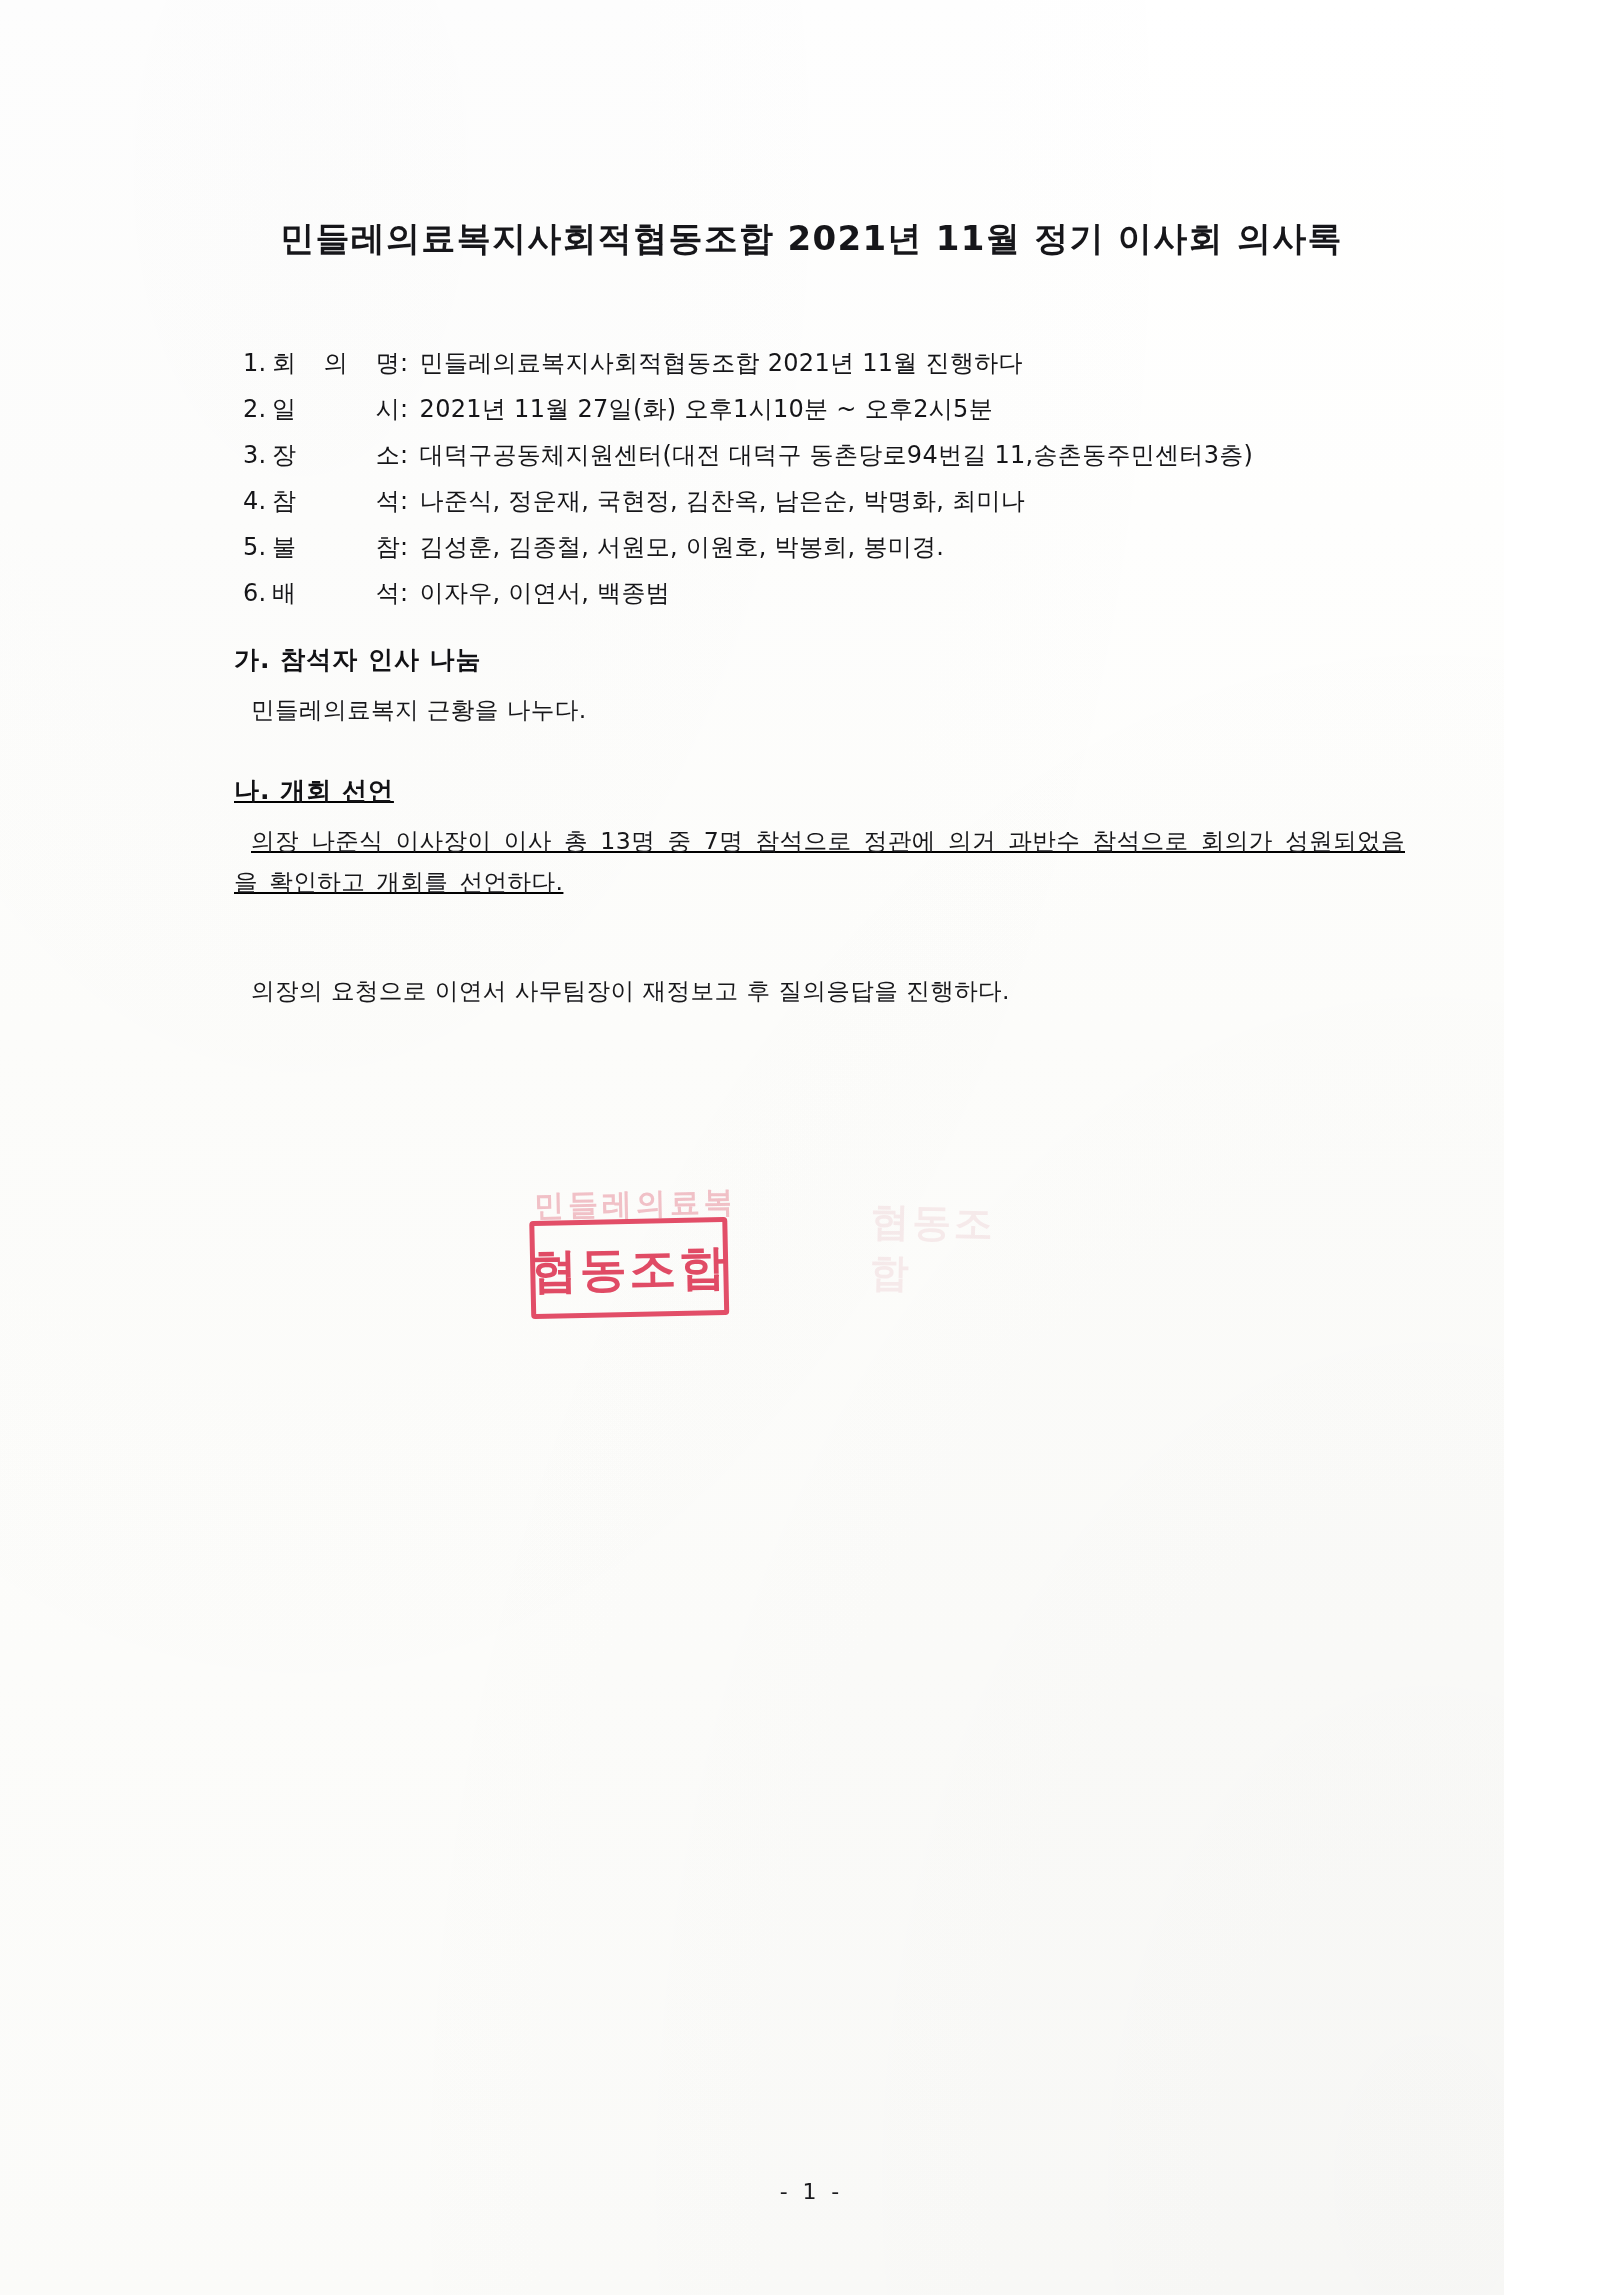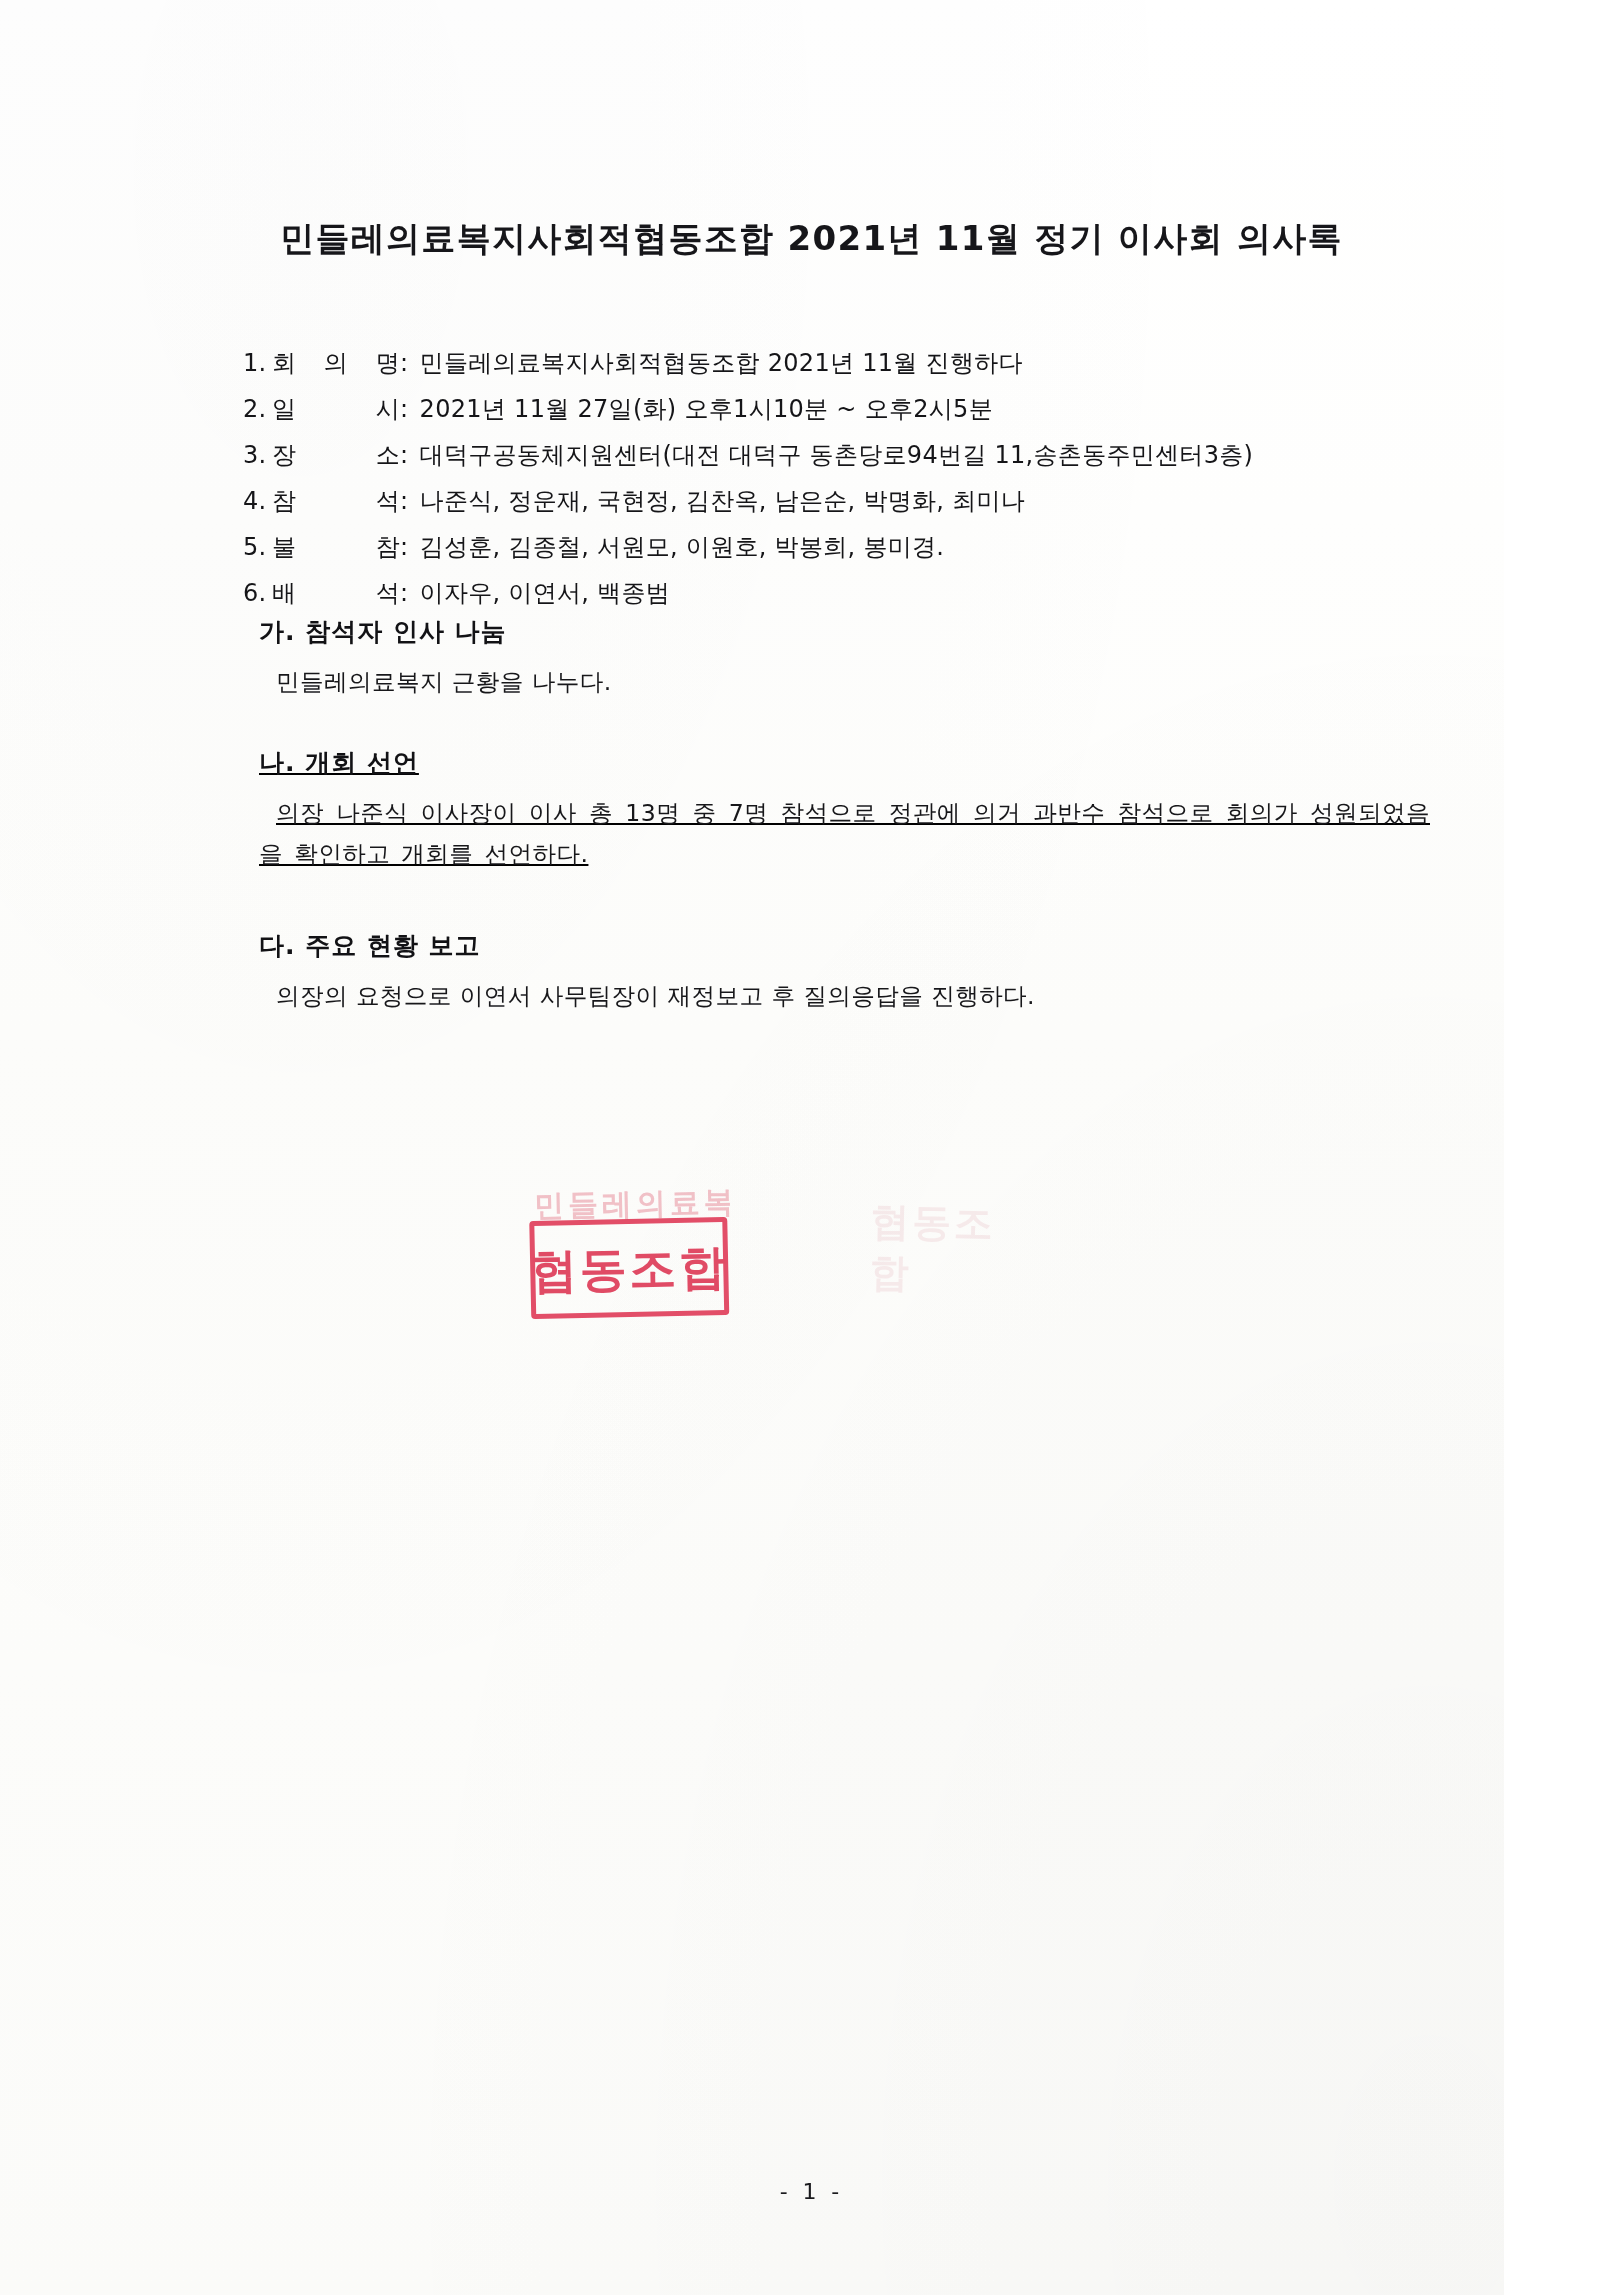--- a/index.html
+++ b/index.html
@@ -76,22 +76,23 @@
   .meta-colon {
     width: 19.6px;
     flex: 0 0 19.6px;
   }
   .meta-value {
     flex: 1 1 auto;
   }
 
   .section {
     position: absolute;
-    left: 259px;
+    left: 234px;
     width: 1171px;
+    margin-top: 28px;
   }
   .section-head {
     font-size: 25px;
     font-weight: 700;
     color: #121215;
     letter-spacing: 1px;
     white-space: nowrap;
   }
   .section-body {
     margin-top: 14.4px;
@@ -262,21 +263,20 @@
       <div class="section-head">가. 참석자 인사 나눔</div>
       <div class="section-body">민들레의료복지 근황을 나누다.</div>
     </div>
 
     <div class="section s-b">
       <div class="section-head">나. 개회 선언</div>
       <div class="section-body justify">의장 나준식 이사장이 이사 총 13명 중 7명 참석으로 정관에 의거 과반수 참석으로 회의가 성원되었음을 확인하고 개회를 선언하다.</div>
     </div>
 
     <div class="section s-c">
-      <div class="section-head">다. 주요 현황 보고</div>
       <div class="section-body">의장의 요청으로 이연서 사무팀장이 재정보고 후 질의응답을 진행하다.</div>
     </div>
 
     <div class="stamp">
       <div class="stamp-top">민들레의료복지</div>
       <div class="stamp-box">
         <div class="stamp-text">협동조합</div>
       </div>
     </div>
 

